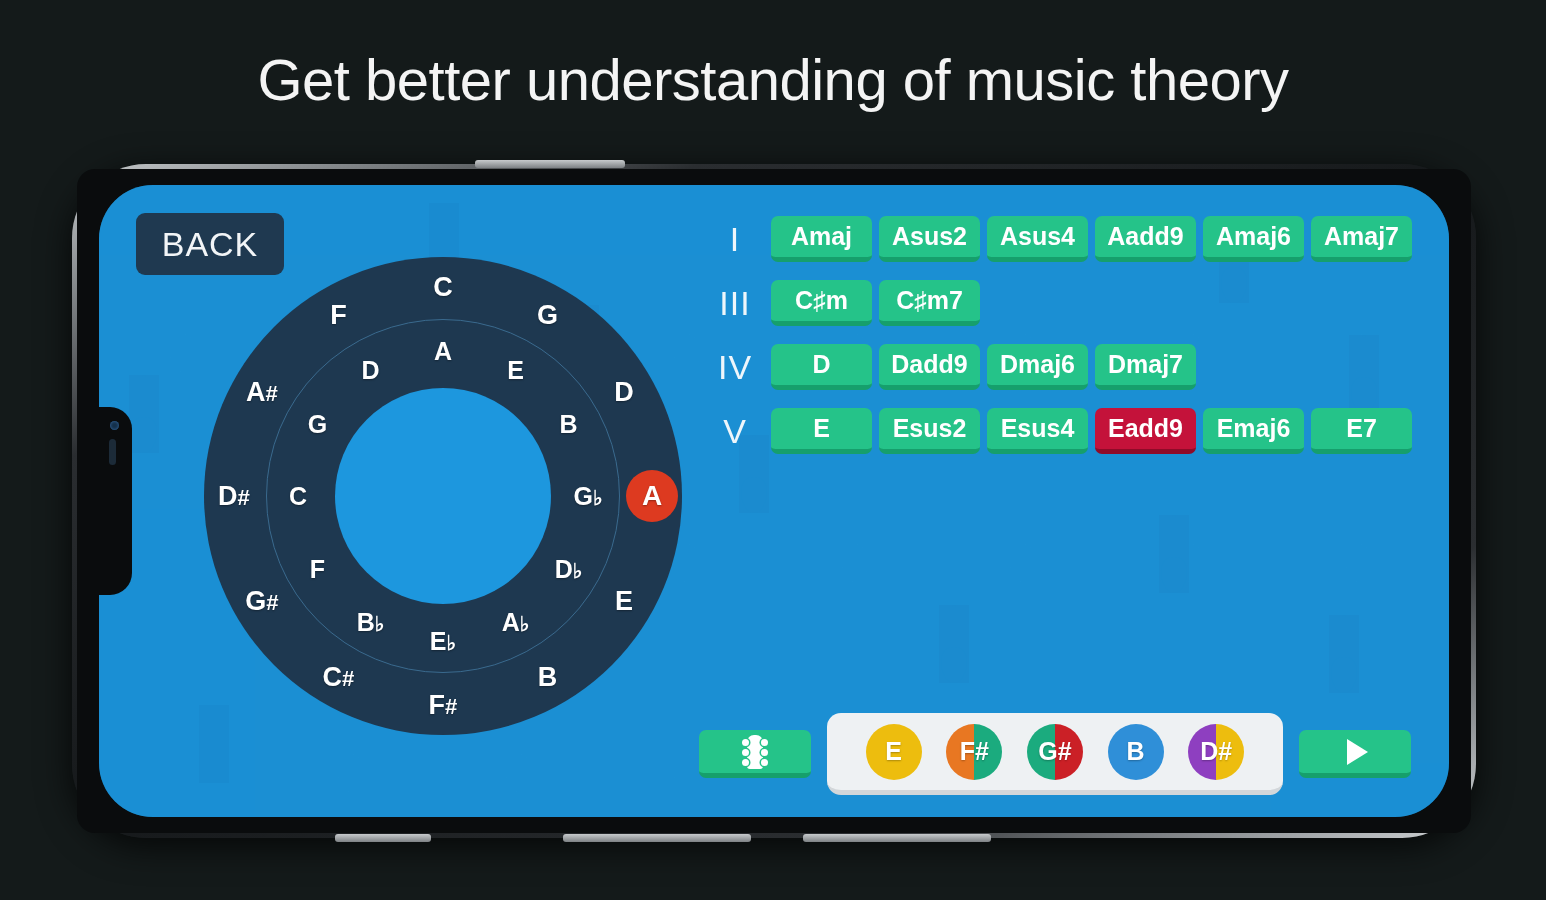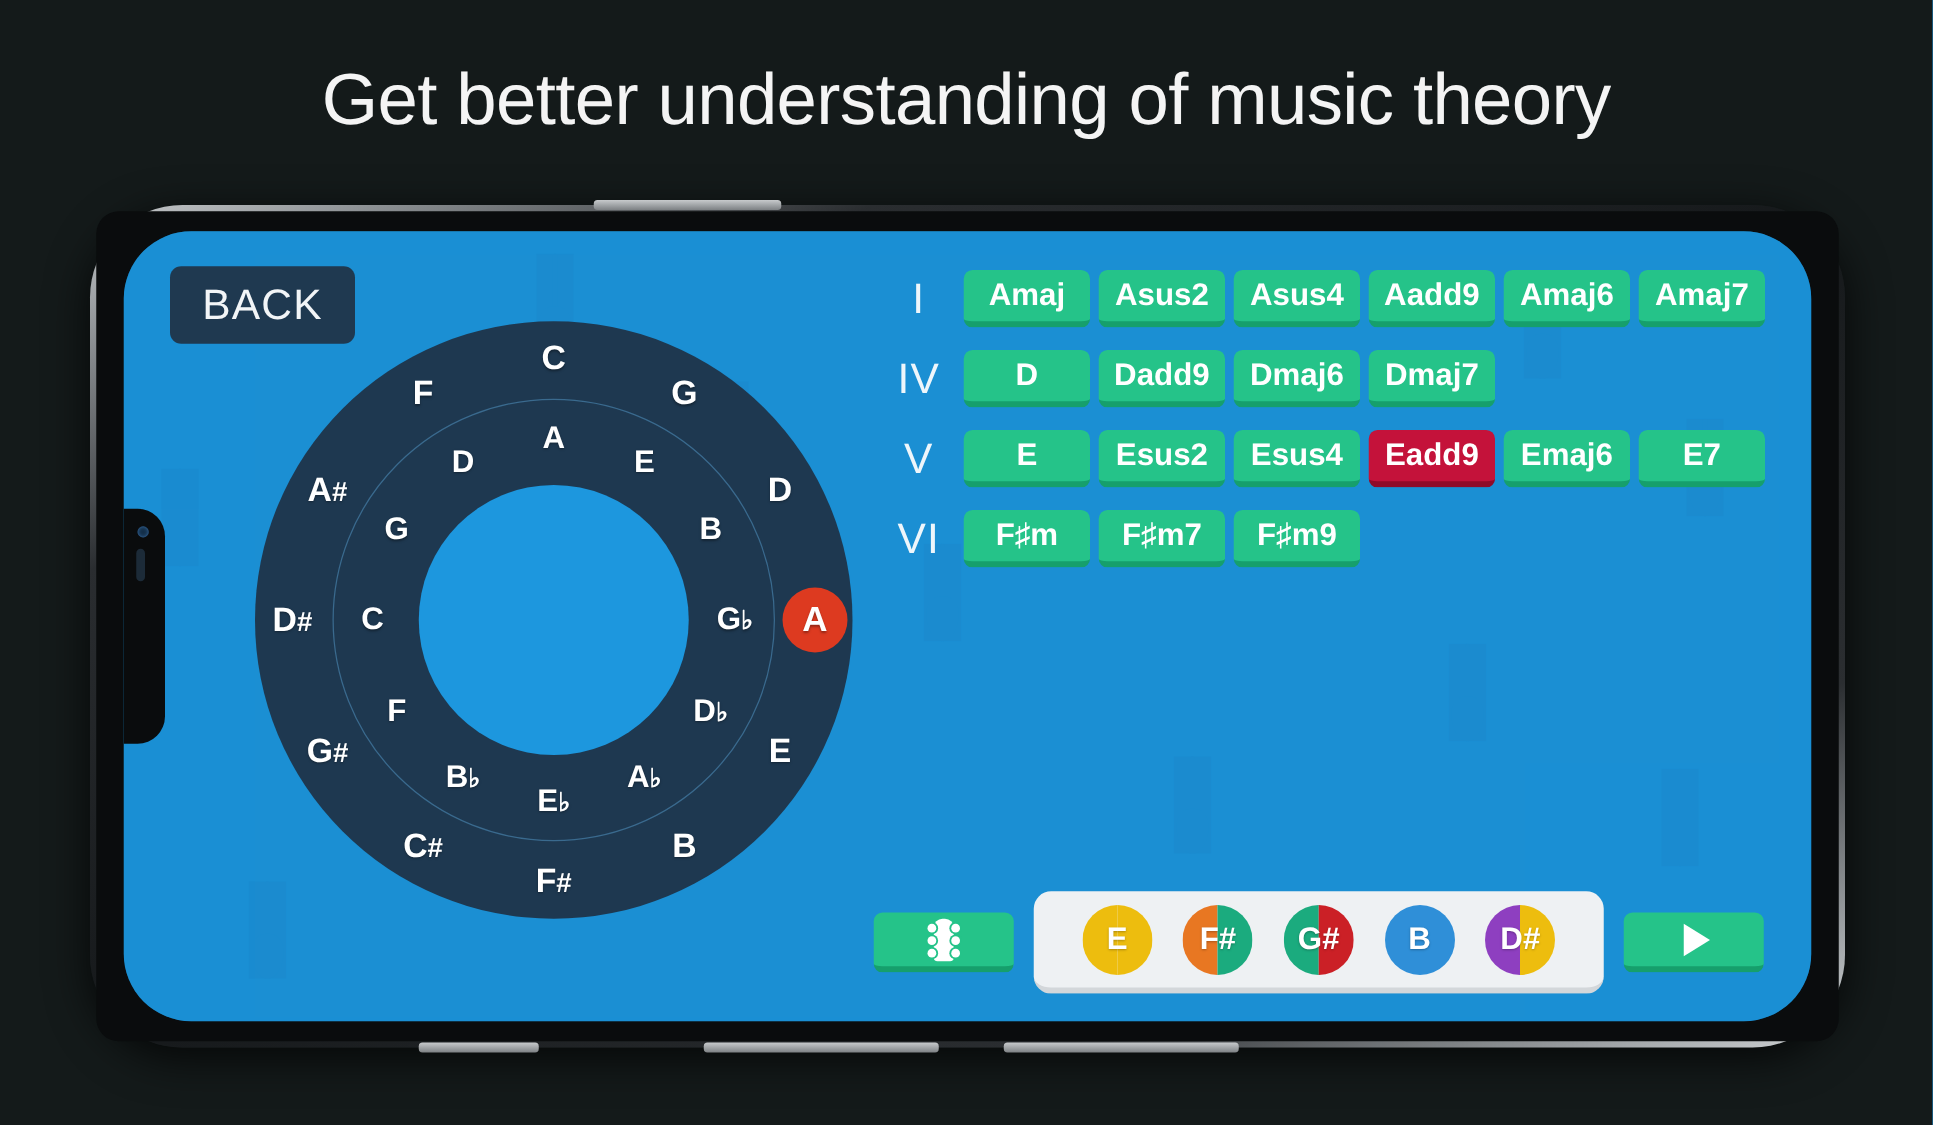--- a/index.html
+++ b/index.html
@@ -363,40 +363,39 @@
           <div class="grid-row">
             <div class="numeral">I</div>
             <div class="chord">Amaj</div>
             <div class="chord">Asus2</div>
             <div class="chord">Asus4</div>
             <div class="chord">Aadd9</div>
             <div class="chord">Amaj6</div>
             <div class="chord">Amaj7</div>
           </div>
           <div class="grid-row">
+            <div class="numeral">III</div>
+            <div class="chord">C♯m</div>
+            <div class="chord">C♯m7</div>
+          </div>
+          <div class="grid-row">
             <div class="numeral">IV</div>
             <div class="chord">D</div>
             <div class="chord">Dadd9</div>
             <div class="chord">Dmaj6</div>
             <div class="chord">Dmaj7</div>
           </div>
           <div class="grid-row">
             <div class="numeral">V</div>
             <div class="chord">E</div>
             <div class="chord">Esus2</div>
             <div class="chord">Esus4</div>
             <div class="chord selected">Eadd9</div>
             <div class="chord">Emaj6</div>
             <div class="chord">E7</div>
-          </div>
-          <div class="grid-row">
-            <div class="numeral">VI</div>
-            <div class="chord">F♯m</div>
-            <div class="chord">F♯m7</div>
-            <div class="chord">F♯m9</div>
           </div>
         </div>
 
       <div id="bottom-bar">
         <div class="sq-btn">
           <div class="headstock">
             <div class="hs-body"></div>
             <div class="peg" style="left:0px;  top:4px;"></div>
             <div class="peg" style="left:0px;  top:14px;"></div>
             <div class="peg" style="left:0px;  top:24px;"></div>

